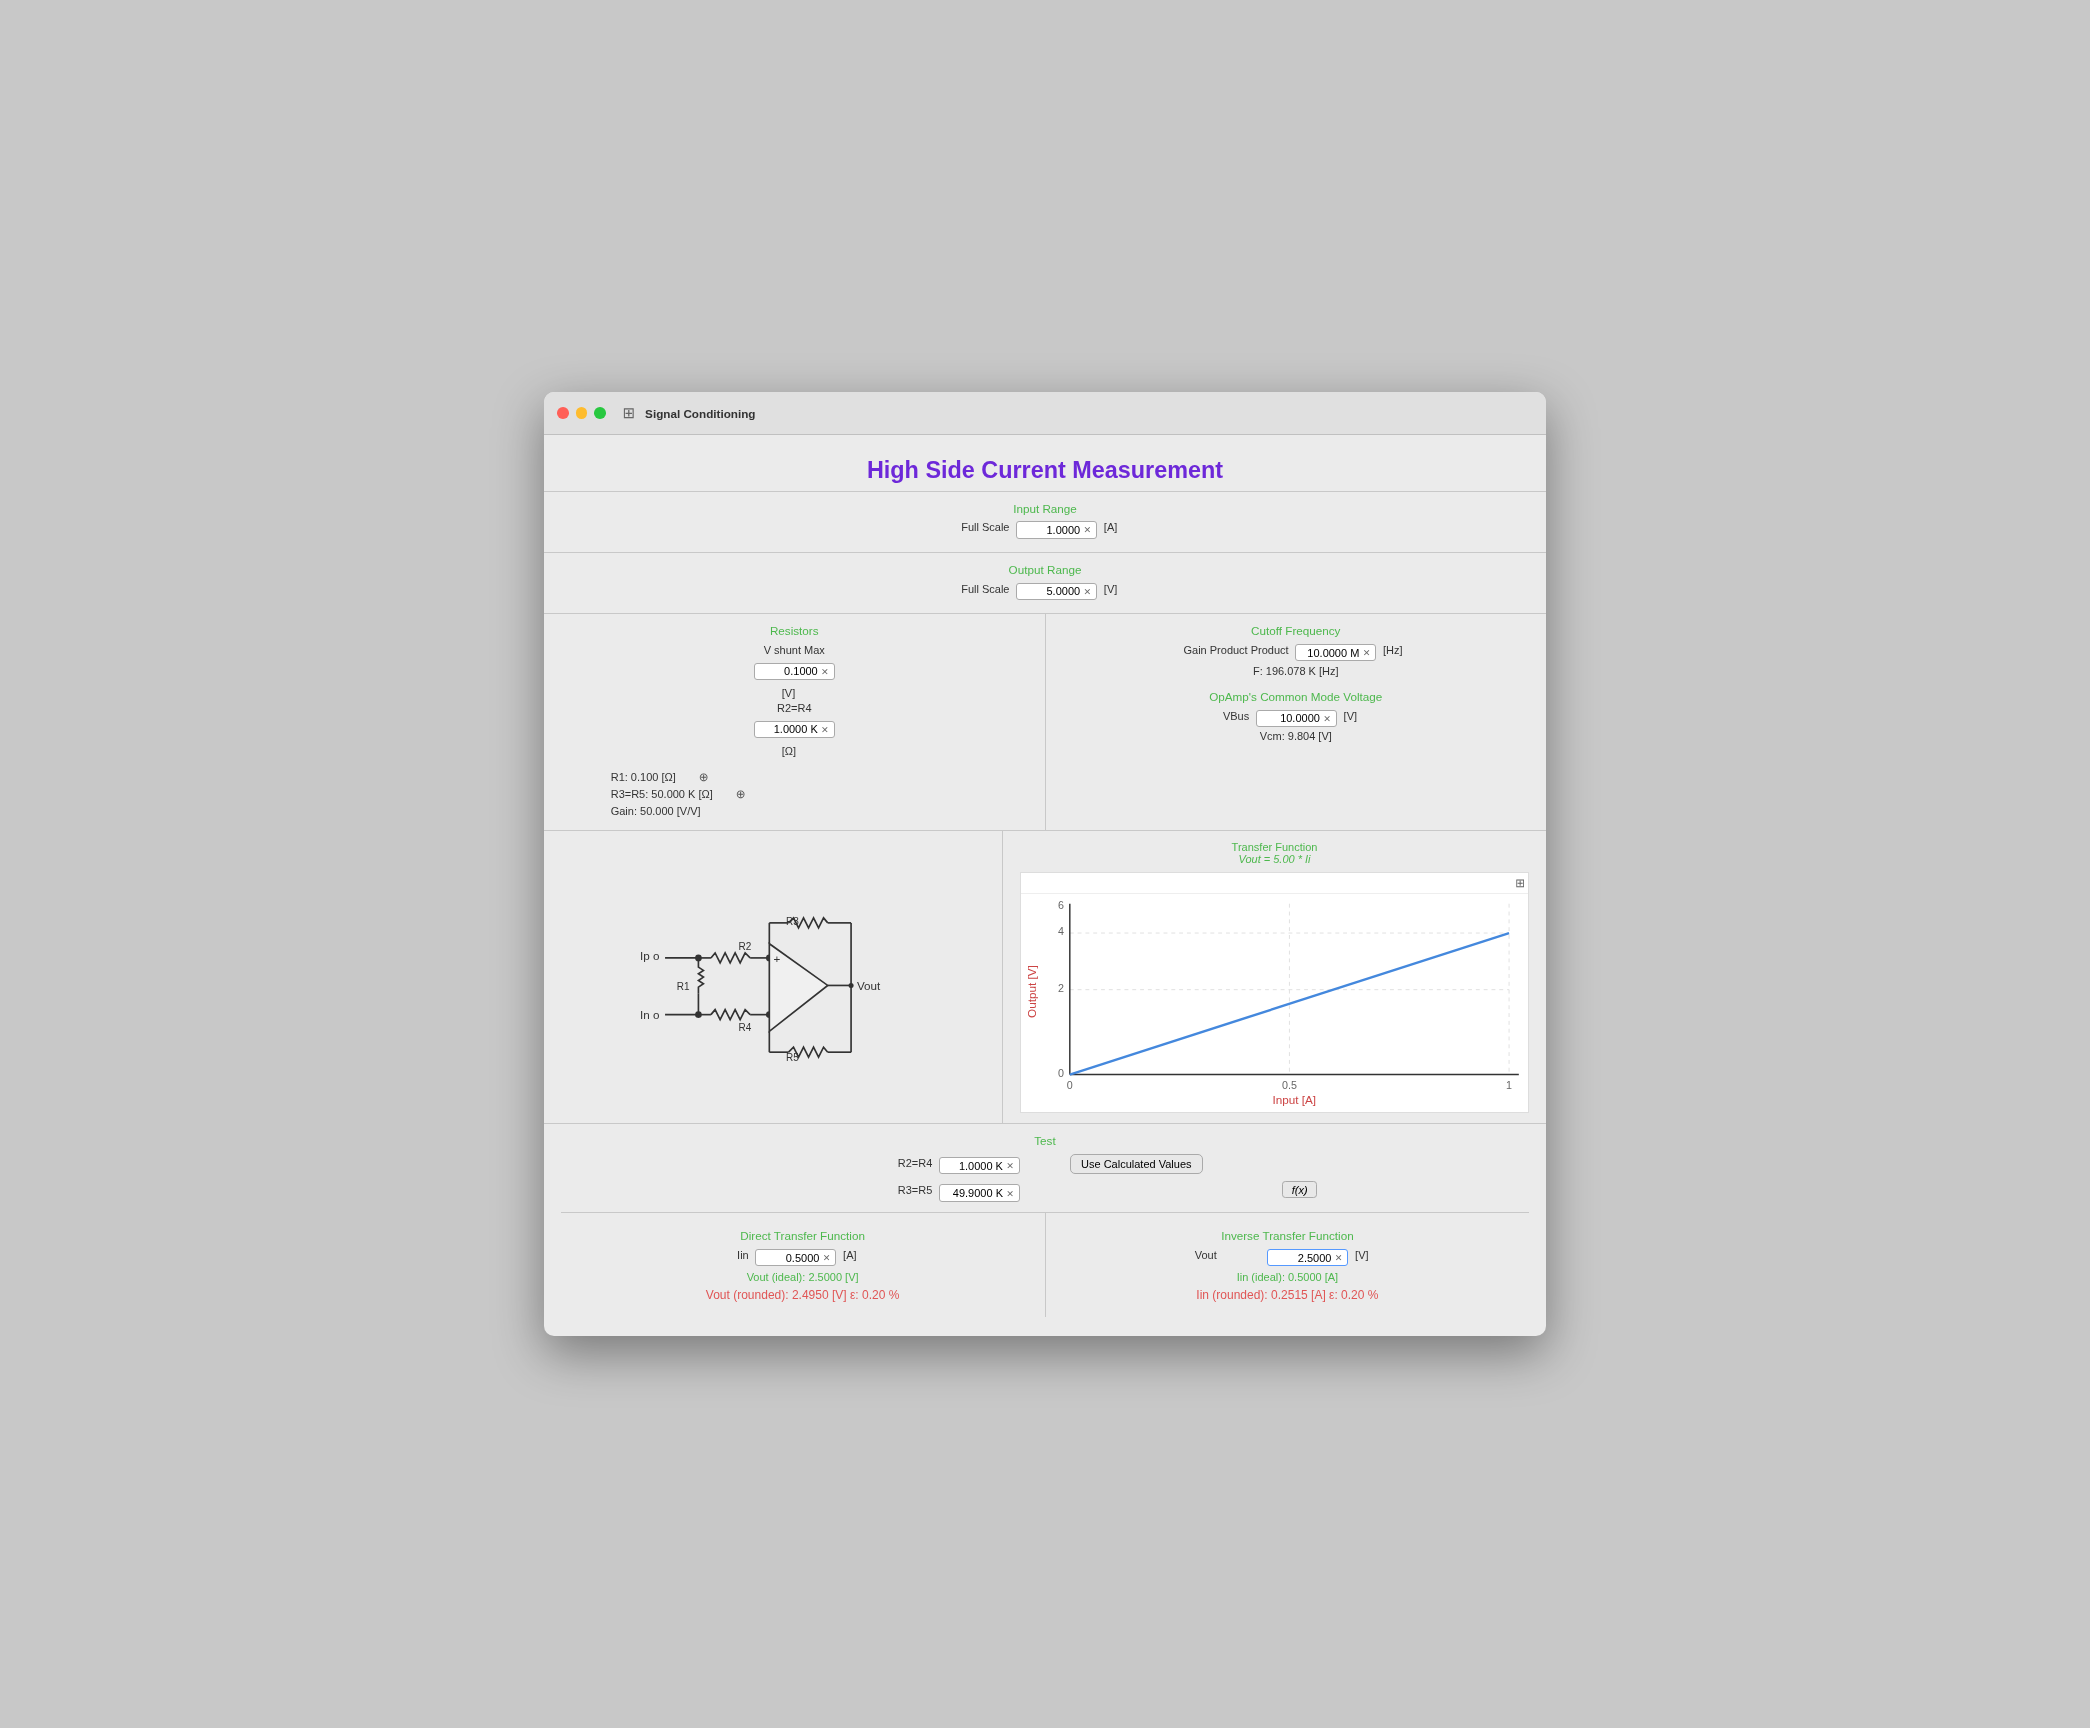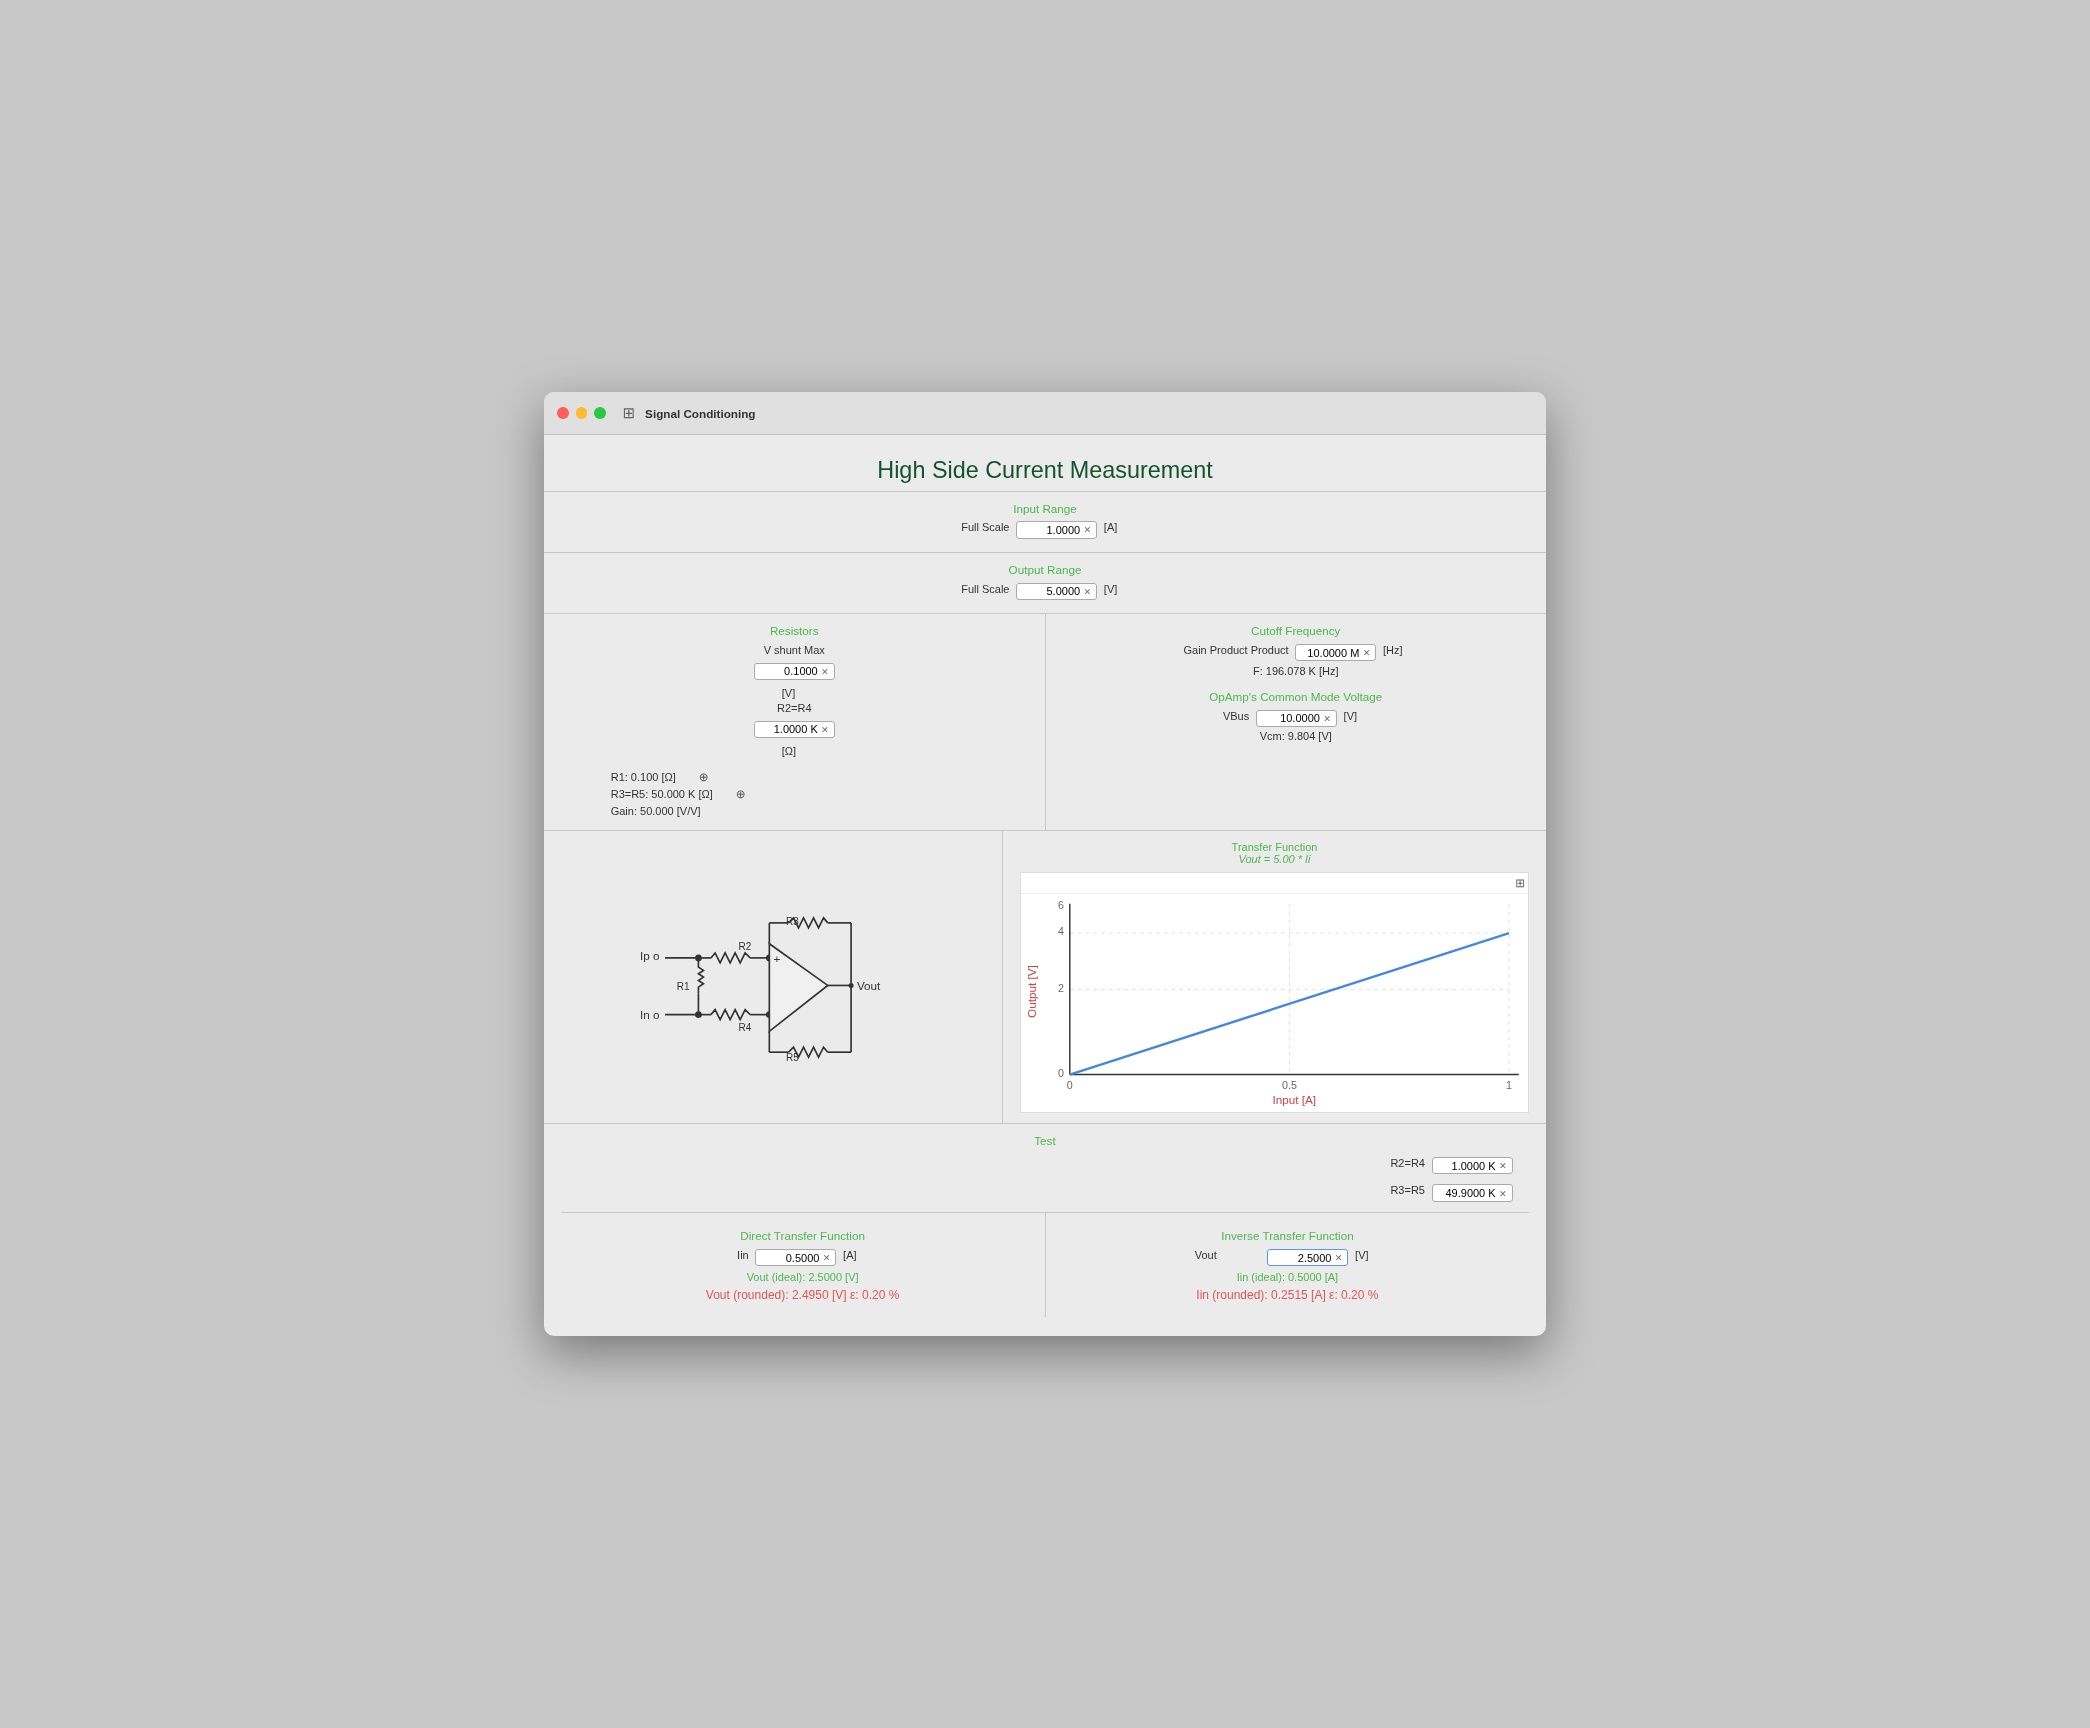--- a/index.html
+++ b/index.html
@@ -48,23 +48,23 @@
     .window-title {
       font-size: 11.7px;
       font-weight: 600;
       color: #333;
     }
     .content {
       padding: 8.3px 0;
     }
     .page-title {
       text-align: center;
-      color: #14532d;
+      color: #6d28d9;
       font-size: 23.4px;
-      font-weight: 400;
+      font-weight: 700;
       padding: 13.4px 0 6.7px;
     }
     .section {
       border-top: 0.8px solid #c8c8c8;
       padding: 10px 16.7px;
     }
     .section-title {
       text-align: center;
       color: #4db84d;
       font-size: 11.7px;
@@ -467,20 +467,26 @@
             </div>
           </div>
           <div class="row">
             <span class="label">R3=R5</span>
             <div class="input-field">
               <input type="text" value="49.9000 K" style="">
               <button class="clear-btn">✕</button>
             </div>
           </div>
         </div>
+        <div style="flex:1; display:flex; flex-direction:column; gap:3.3px; align-items:flex-start; padding-left:16.7px;">
+          <button class="use-calc-btn">Use Calculated Values</button>
+          <div style="display:flex; justify-content:center; width:100%; margin-top:3.3px;">
+            <button class="fx-btn">f(x)</button>
+          </div>
+        </div>
       </div>
 
       <div style="display:flex; border-top:0.8px solid #c8c8c8; margin-top:6.7px;">
         <div style="flex:1; padding:10px 16.7px; border-right:0.8px solid #c8c8c8;">
           <div class="sub-section-title">Direct Transfer Function</div>
           <div class="row">
             <span class="label">Iin</span>
             <div class="input-field">
               <input type="text" value="0.5000" style="">
               <button class="clear-btn">✕</button>

